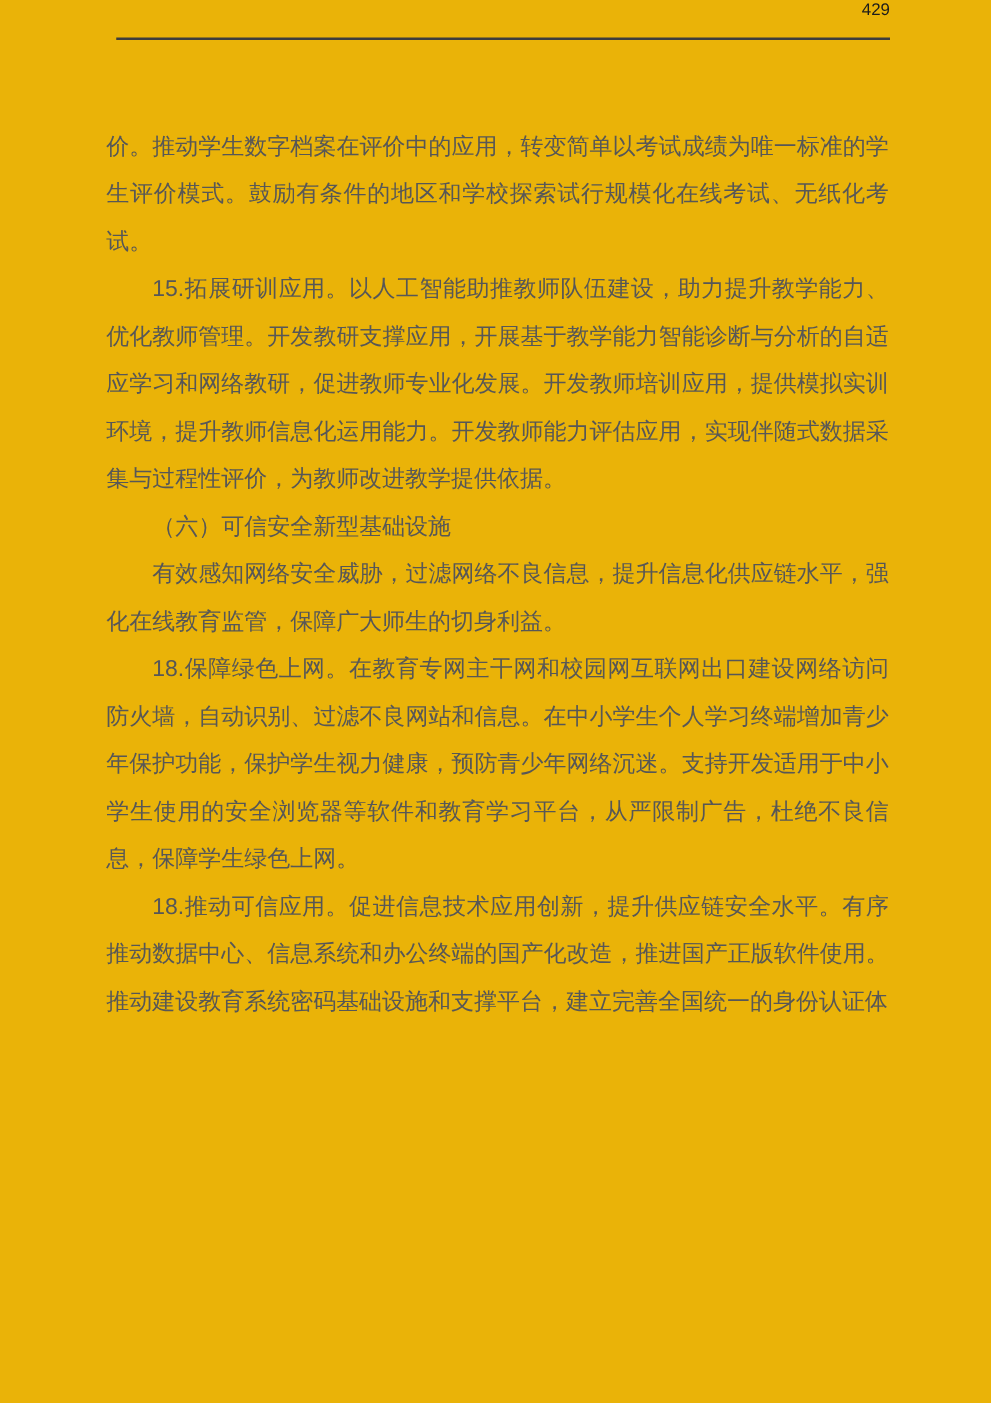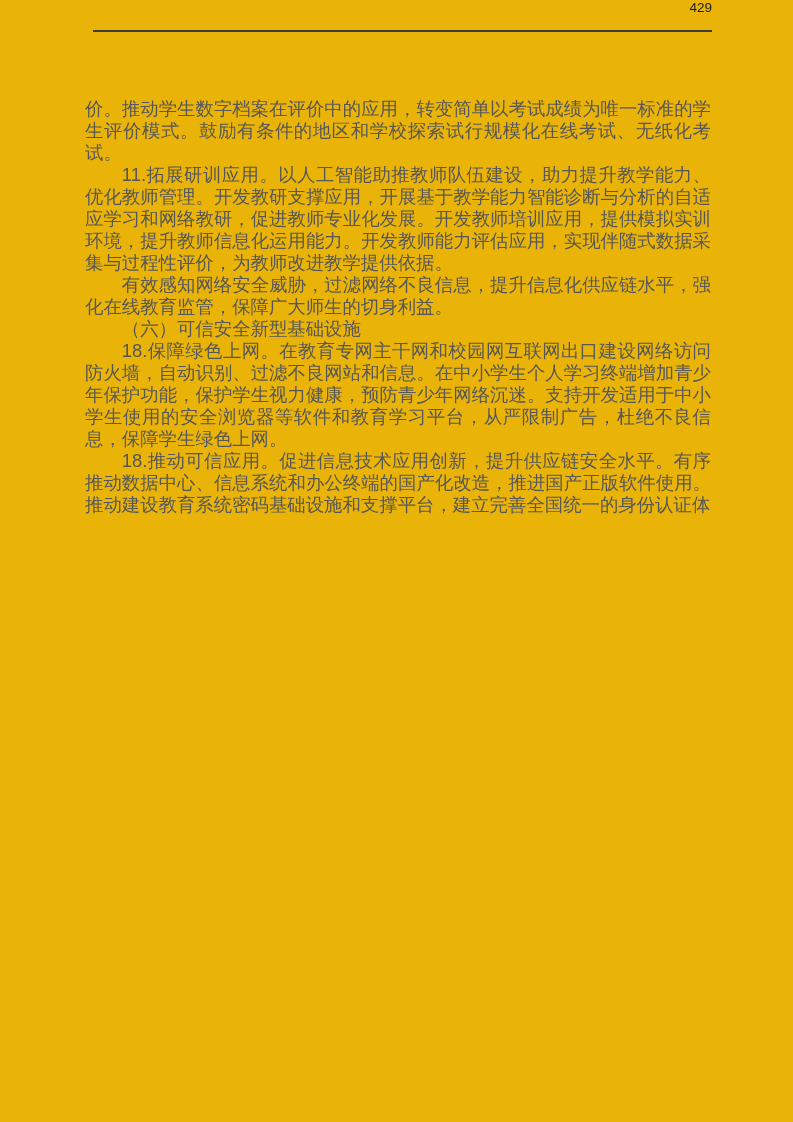--- a/index.html
+++ b/index.html
@@ -30,21 +30,21 @@
     width: 619px;
     height: 2px;
     background: #3d3d3d;
   }
   .body-text {
     position: absolute;
     top: 98px;
     left: 85px;
     width: 626px;
     font-size: 18.4px;
-    line-height: 22px;
+    line-height: 38px;
     color: #575757;
     text-align: justify;
   }
   .body-text p {
     margin: 0;
     padding: 0;
     text-indent: 2em;
   }
   .body-text p.no-indent {
     text-indent: 0;
@@ -54,20 +54,20 @@
 <body>
 
 <div class="page">
 
   <div class="page-number">429</div>
 
   <div class="head-rule"></div>
 
   <div class="body-text">
     <p class="no-indent">价。推动学生数字档案在评价中的应用，转变简单以考试成绩为唯一标准的学生评价模式。鼓励有条件的地区和学校探索试行规模化在线考试、无纸化考试。</p>
-    <p>11.拓展研训应用。以人工智能助推教师队伍建设，助力提升教学能力、优化教师管理。开发教研支撑应用，开展基于教学能力智能诊断与分析的自适应学习和网络教研，促进教师专业化发展。开发教师培训应用，提供模拟实训环境，提升教师信息化运用能力。开发教师能力评估应用，实现伴随式数据采集与过程性评价，为教师改进教学提供依据。</p>
+    <p>15.拓展研训应用。以人工智能助推教师队伍建设，助力提升教学能力、优化教师管理。开发教研支撑应用，开展基于教学能力智能诊断与分析的自适应学习和网络教研，促进教师专业化发展。开发教师培训应用，提供模拟实训环境，提升教师信息化运用能力。开发教师能力评估应用，实现伴随式数据采集与过程性评价，为教师改进教学提供依据。</p>
+    <p>（六）可信安全新型基础设施</p>
     <p>有效感知网络安全威胁，过滤网络不良信息，提升信息化供应链水平，强化在线教育监管，保障广大师生的切身利益。</p>
-    <p>（六）可信安全新型基础设施</p>
     <p>18.保障绿色上网。在教育专网主干网和校园网互联网出口建设网络访问防火墙，自动识别、过滤不良网站和信息。在中小学生个人学习终端增加青少年保护功能，保护学生视力健康，预防青少年网络沉迷。支持开发适用于中小学生使用的安全浏览器等软件和教育学习平台，从严限制广告，杜绝不良信息，保障学生绿色上网。</p>
     <p>18.推动可信应用。促进信息技术应用创新，提升供应链安全水平。有序推动数据中心、信息系统和办公终端的国产化改造，推进国产正版软件使用。推动建设教育系统密码基础设施和支撑平台，建立完善全国统一的身份认证体</p>
   </div>
 
 </div>
 
 </body></html>

